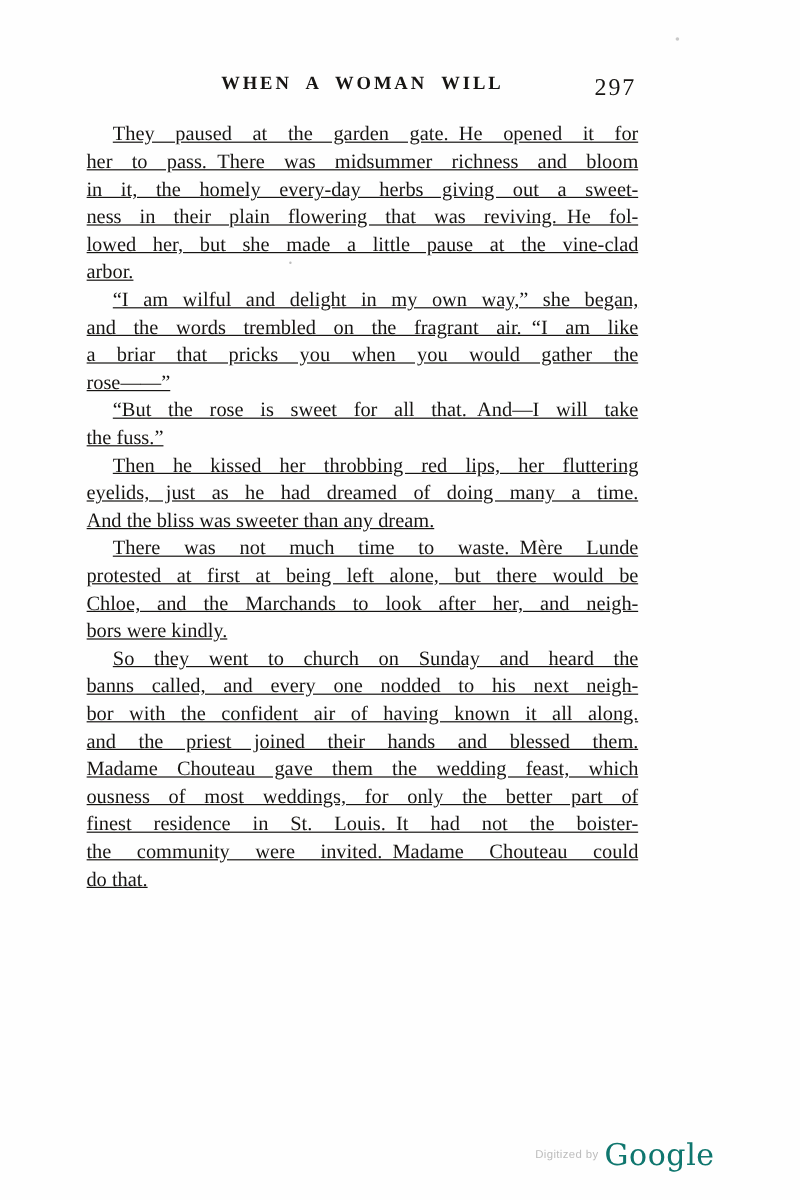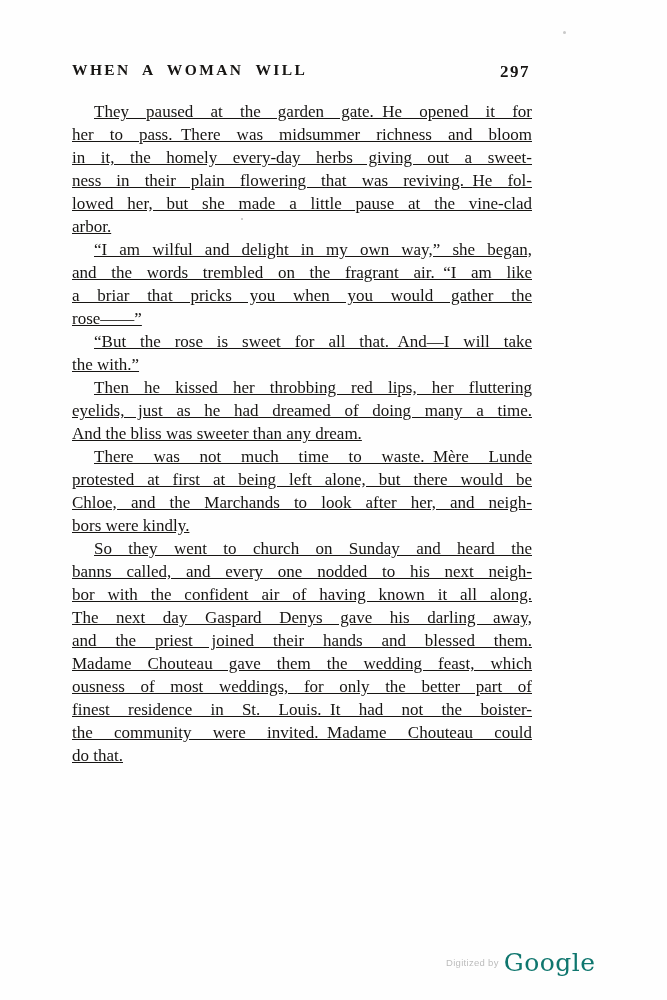--- a/index.html
+++ b/index.html
@@ -20,33 +20,33 @@
   
   .header {
     position: absolute;
     top: 61px;
     left: 72px;
     width: 460px;
     height: 22px;
   }
   .running-title {
     display: block;
-    text-align: left;
+    text-align: center;
     font-size: 15.5px;
     font-weight: bold;
     letter-spacing: 2.4px;
     word-spacing: 6px;
     white-space: nowrap;
   }
   .page-number {
     position: absolute;
     right: 2px;
     top: 1px;
-    font-size: 17px;
-    font-weight: bold;
+    font-size: 20px;
+    font-weight: normal;
     letter-spacing: 1.5px;
   }
 
   
   .text-block {
     position: absolute;
     top: 100px;
     left: 72px;
     width: 460px;
     font-size: 17px;
@@ -122,38 +122,37 @@
         <div class="line lastline">arbor.</div>
       </div>
       <div class="paragraph">
         <div class="line first">“I am wilful and delight in my own way,” she began,</div>
         <div class="line">and the words trembled on the fragrant air. “I am like</div>
         <div class="line">a briar that pricks you when you would gather the</div>
         <div class="line lastline">rose——”</div>
       </div>
       <div class="paragraph">
         <div class="line first">“But the rose is sweet for all that. And—I will take</div>
-        <div class="line lastline">the with.”</div>
+        <div class="line lastline">the fuss.”</div>
       </div>
       <div class="paragraph">
         <div class="line first">Then he kissed her throbbing red lips, her fluttering</div>
         <div class="line">eyelids, just as he had dreamed of doing many a time.</div>
         <div class="line lastline">And the bliss was sweeter than any dream.</div>
       </div>
       <div class="paragraph">
         <div class="line first">There was not much time to waste. Mère Lunde</div>
         <div class="line">protested at first at being left alone, but there would be</div>
         <div class="line">Chloe, and the Marchands to look after her, and neigh-</div>
         <div class="line lastline">bors were kindly.</div>
       </div>
       <div class="paragraph">
         <div class="line first">So they went to church on Sunday and heard the</div>
         <div class="line">banns called, and every one nodded to his next neigh-</div>
         <div class="line">bor with the confident air of having known it all along.</div>
-        <div class="line">The next day Gaspard Denys gave his darling away,</div>
         <div class="line">and the priest joined their hands and blessed them.</div>
         <div class="line">Madame Chouteau gave them the wedding feast, which</div>
         <div class="line">ousness of most weddings, for only the better part of</div>
         <div class="line">finest residence in St. Louis. It had not the boister-</div>
         <div class="line">the community were invited. Madame Chouteau could</div>
         <div class="line lastline">do that.</div>
       </div>
     </div>
 
   <span class="speck speck-1"></span>

